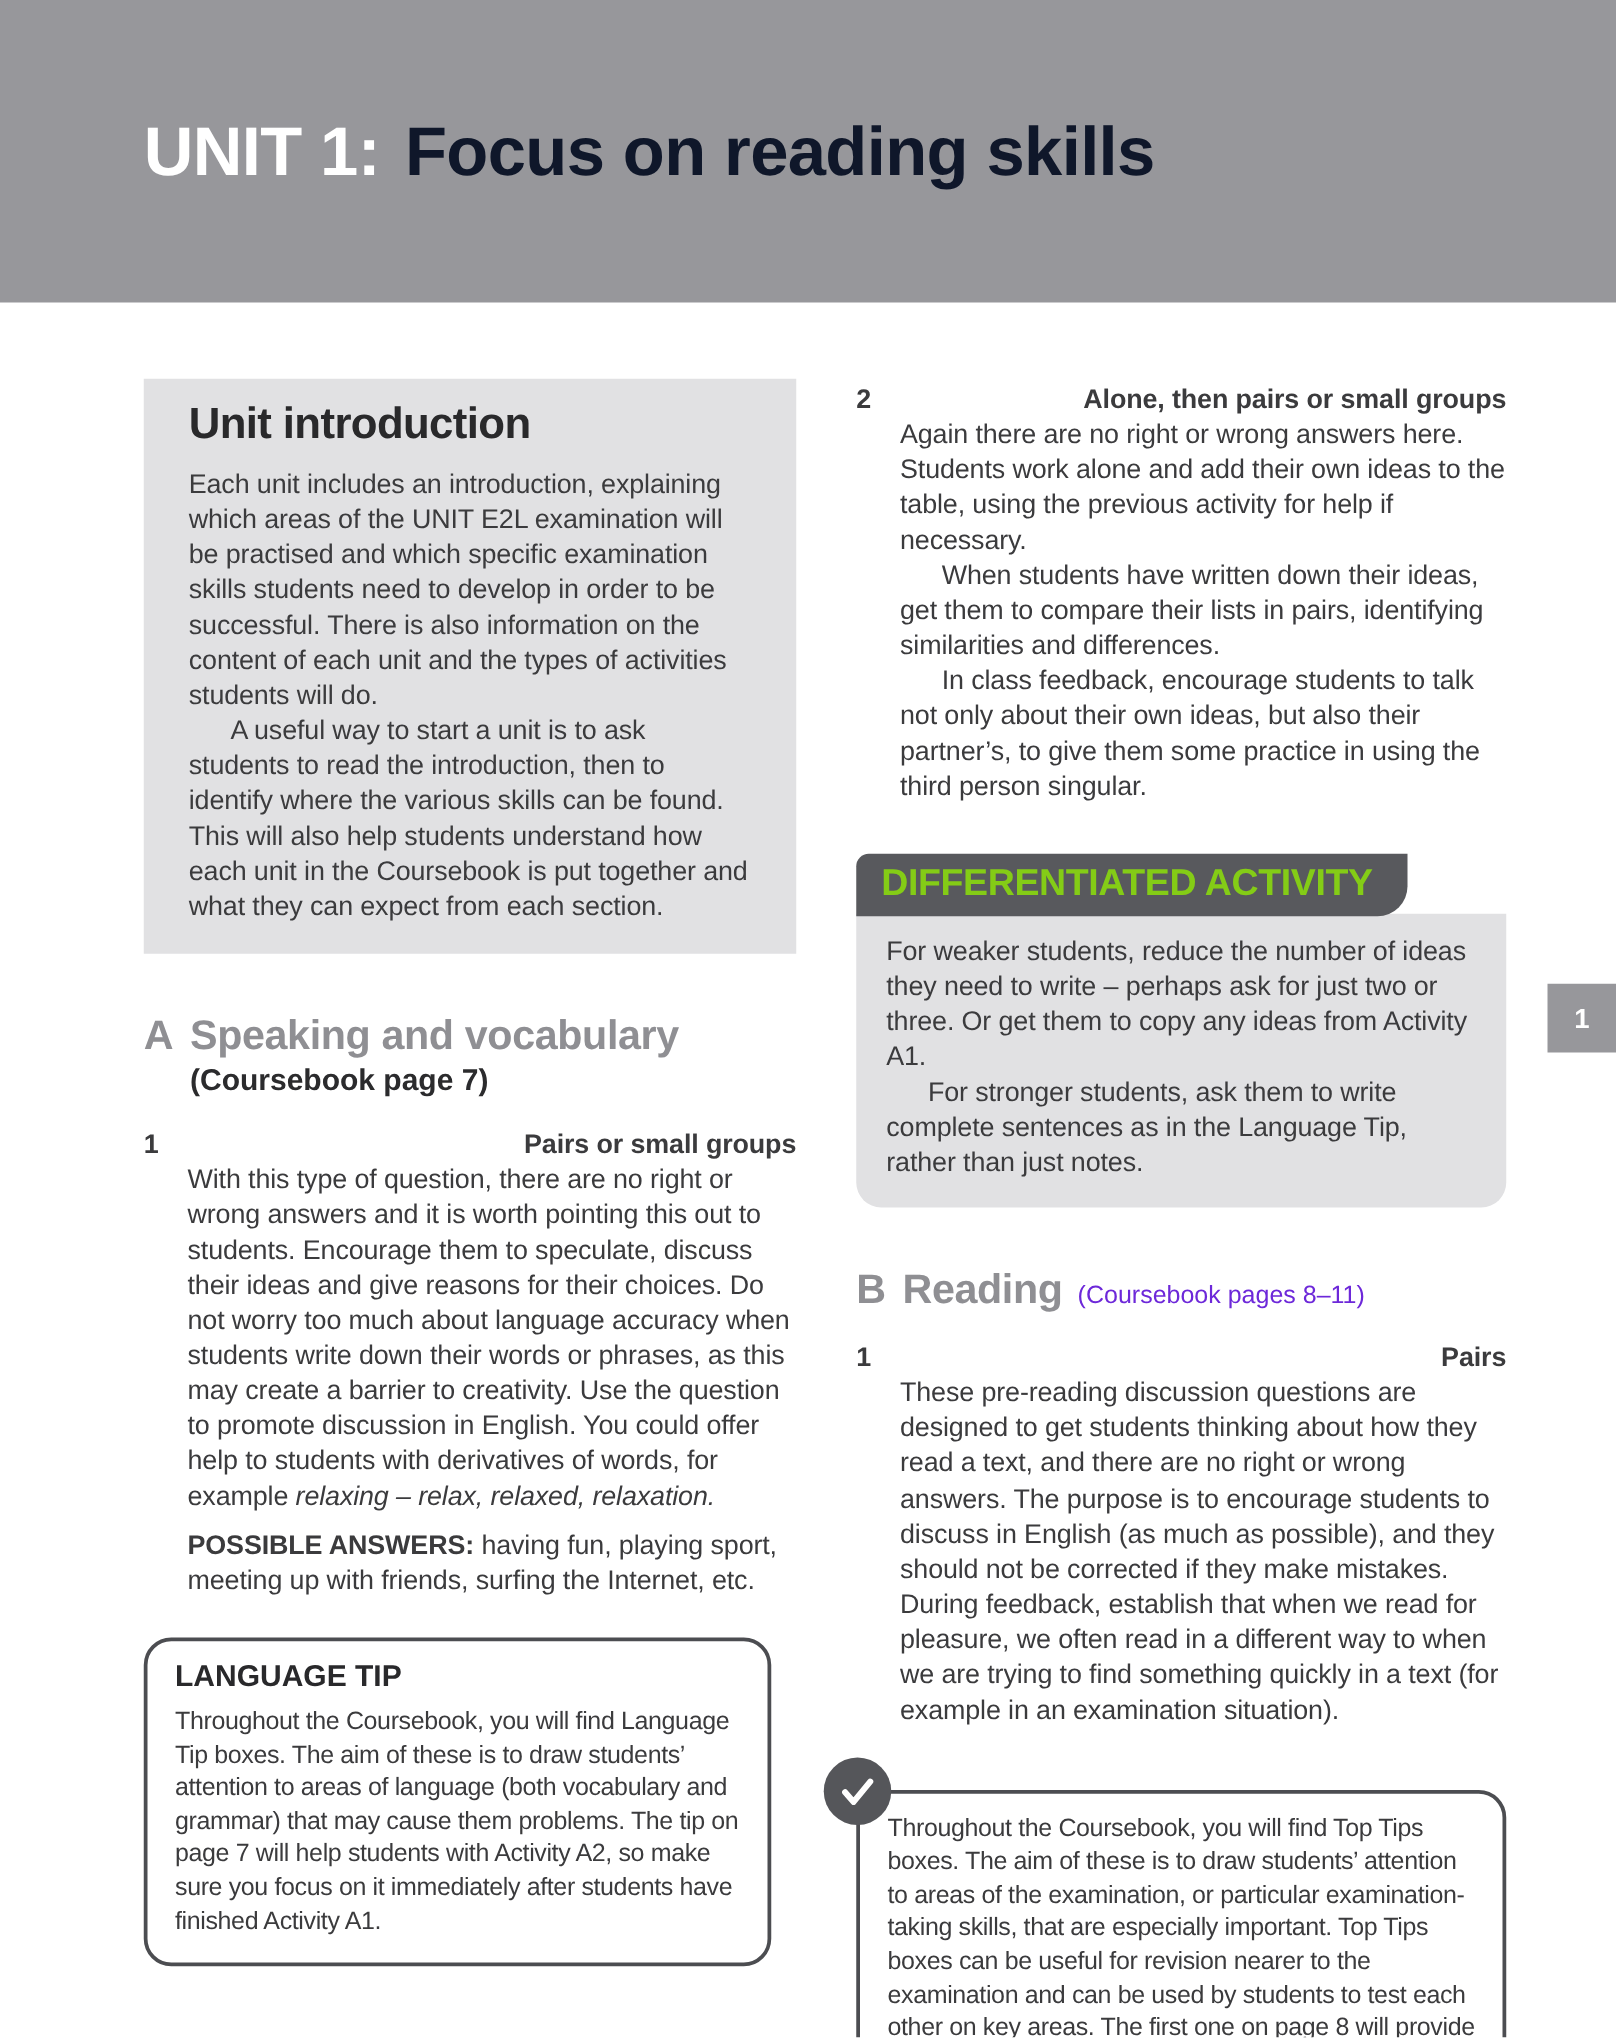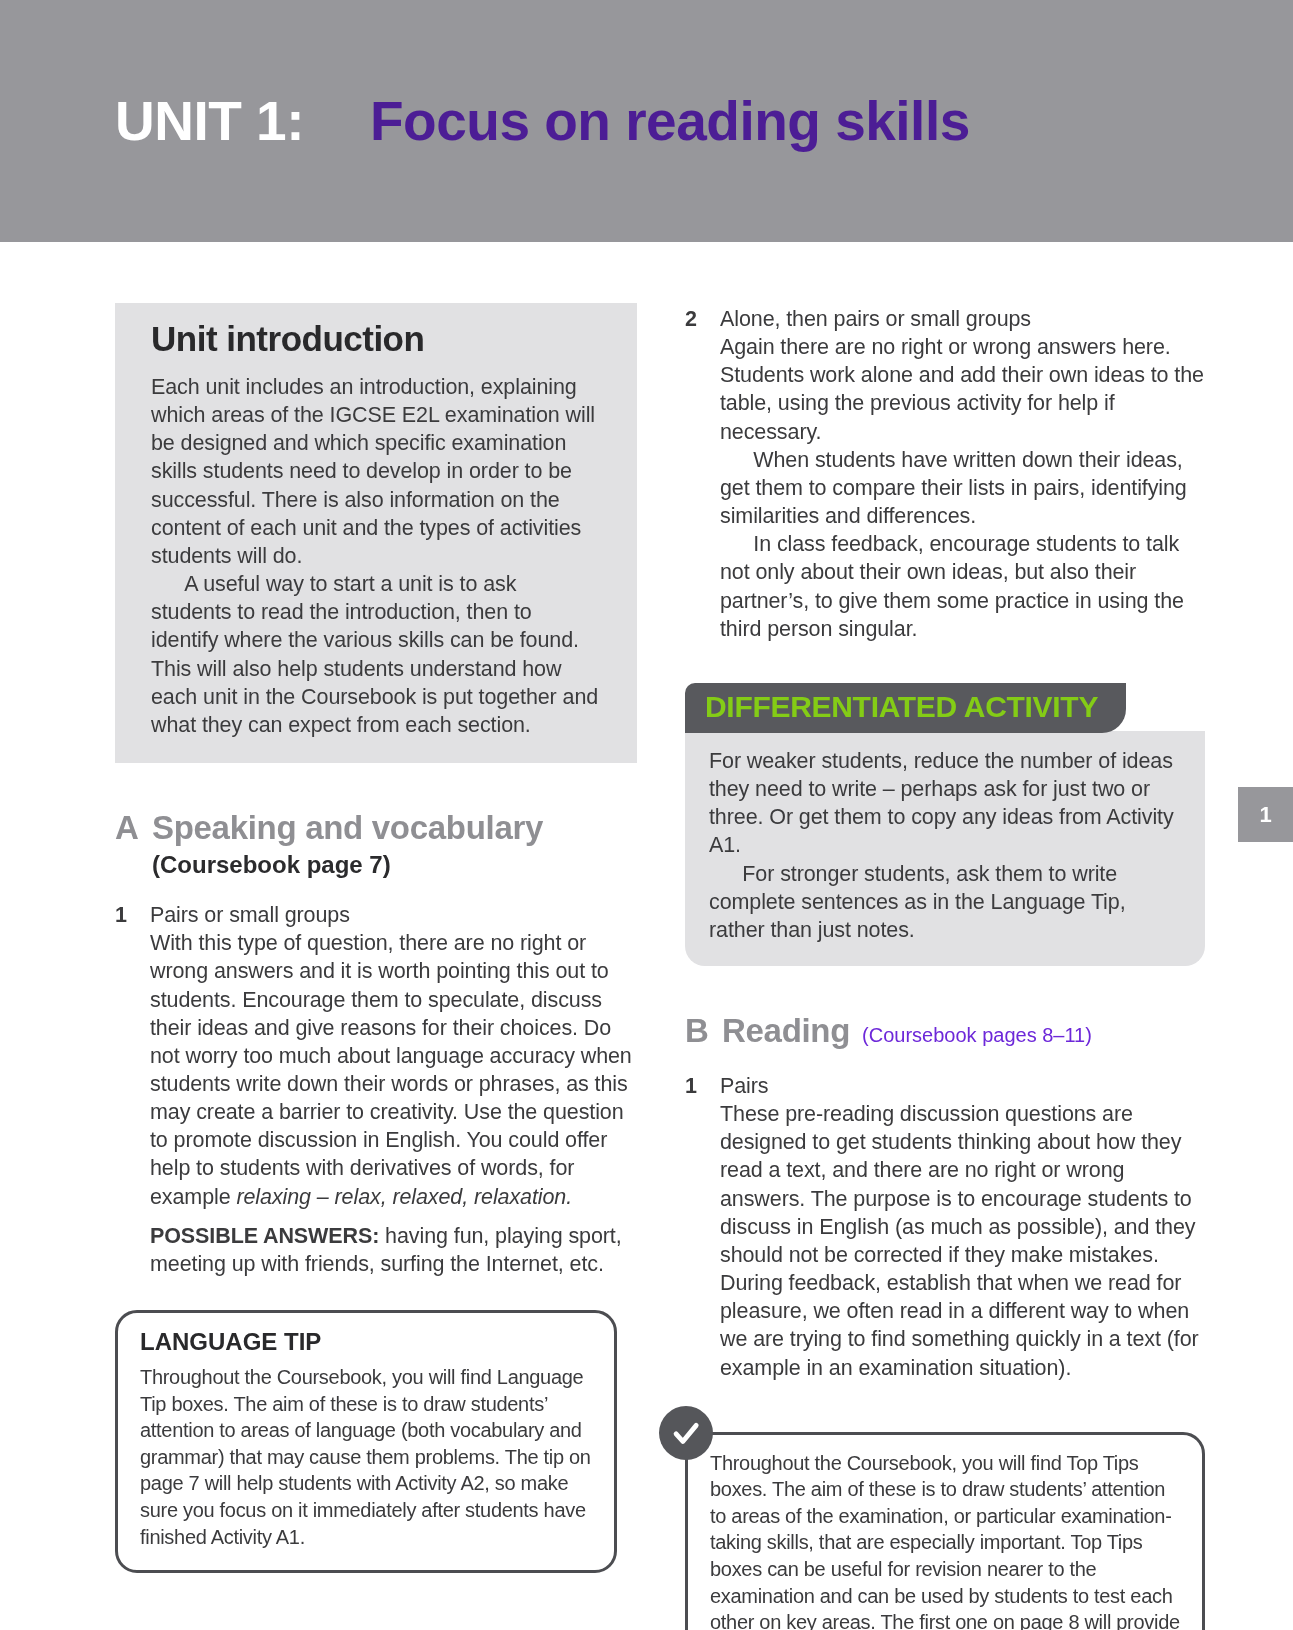--- a/index.html
+++ b/index.html
@@ -12,21 +12,21 @@
     overflow:hidden;
   }
   
   .banner{
     height:242px;background:#97979b;
     display:flex;align-items:center;
     padding-left:115px;box-sizing:border-box;
   }
   .banner h1{margin:0;font-size:55px;font-weight:700;letter-spacing:-0.5px;}
   .unit-label{color:#ffffff;margin-right:20px;}
-  .unit-name{color:#4c1d95;margin-left:46px;}
+  .unit-name{color:#0f172a;}
   
   .page-tab{
     position:absolute;right:0;top:787px;width:55px;height:55px;
     background:#97979b;color:#ffffff;font-weight:700;font-size:22px;
     display:flex;align-items:center;justify-content:center;
   }
   
   .columns{
     display:flex;gap:48px;
     padding:0 88px 0 115px;margin-top:61px;
@@ -48,21 +48,21 @@
   .head-row{display:flex;align-items:baseline;}
   .sec-letter{font-size:33px;font-weight:700;color:#8f8f93;width:37px;flex:0 0 37px;}
   .sec-title{font-size:33px;font-weight:700;color:#8f8f93;letter-spacing:-0.3px;}
   .sec-sub{font-size:24px;font-weight:700;color:#2b2b2d;margin-left:37px;margin-top:4px;}
   .sec-sub-inline{font-size:20px;font-weight:400;color:#6d28d9;margin-left:12px;}
   
   .num-item{display:flex;margin-top:22px;}
   .num-item.first{margin-top:2px;}
   .num{flex:0 0 35px;font-weight:700;font-size:21.5px;line-height:1.31;color:#3b3b3d;}
   .item-body{flex:1;min-width:0;}
-  .item-label{font-weight:400;}
+  .item-label{font-weight:700;text-align:right;}
   .answers{margin-top:11px;}
   .answers strong{font-weight:700;}
   
   .tip-box{
     border:3px solid #4c4d51;border-radius:22px;
     padding:15px 22px 20px;background:#ffffff;
   }
   .lang-tip{margin-top:32px;margin-right:20px;}
   .tip-title{margin:0 0 8px;font-size:24px;font-weight:700;color:#29292b;}
   .tip-body{font-size:20px;line-height:1.33;letter-spacing:-0.3px;}
@@ -105,21 +105,21 @@
   <div class="page-tab">
     <span>1</span>
   </div>
 
   <main class="columns">
 
     <section class="col col-left">
 
       <div class="intro-box">
         <h2>Unit introduction</h2>
-        <p>Each unit includes an introduction, explaining which areas of the IGCSE E2L examination will be designed and which specific examination skills students need to develop in order to be successful. There is also information on the content of each unit and the types of activities students will do.</p>
+        <p>Each unit includes an introduction, explaining which areas of the UNIT E2L examination will be practised and which specific examination skills students need to develop in order to be successful. There is also information on the content of each unit and the types of activities students will do.</p>
         <p class="indent">A useful way to start a unit is to ask students to read the introduction, then to identify where the various skills can be found. This will also help students understand how each unit in the Coursebook is put together and what they can expect from each section.</p>
       </div>
 
       <div class="section-head">
         <div class="head-row">
           <span class="sec-letter">A</span>
           <span class="sec-title">Speaking and vocabulary</span>
         </div>
         <div class="sec-sub">(Coursebook page 7)</div>
       </div>

